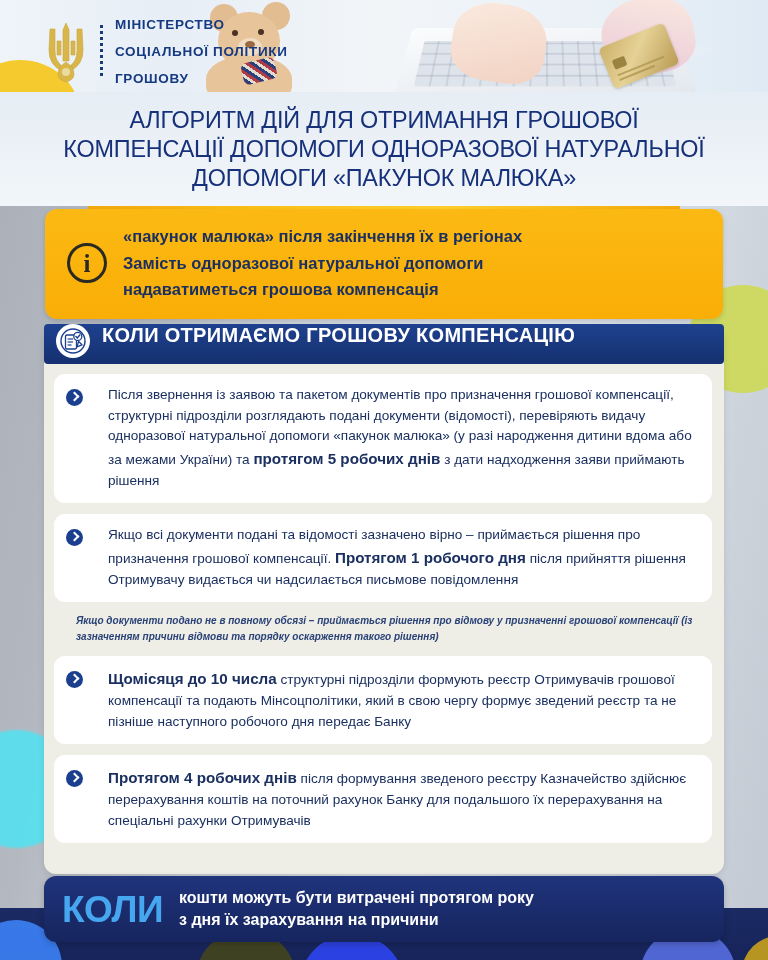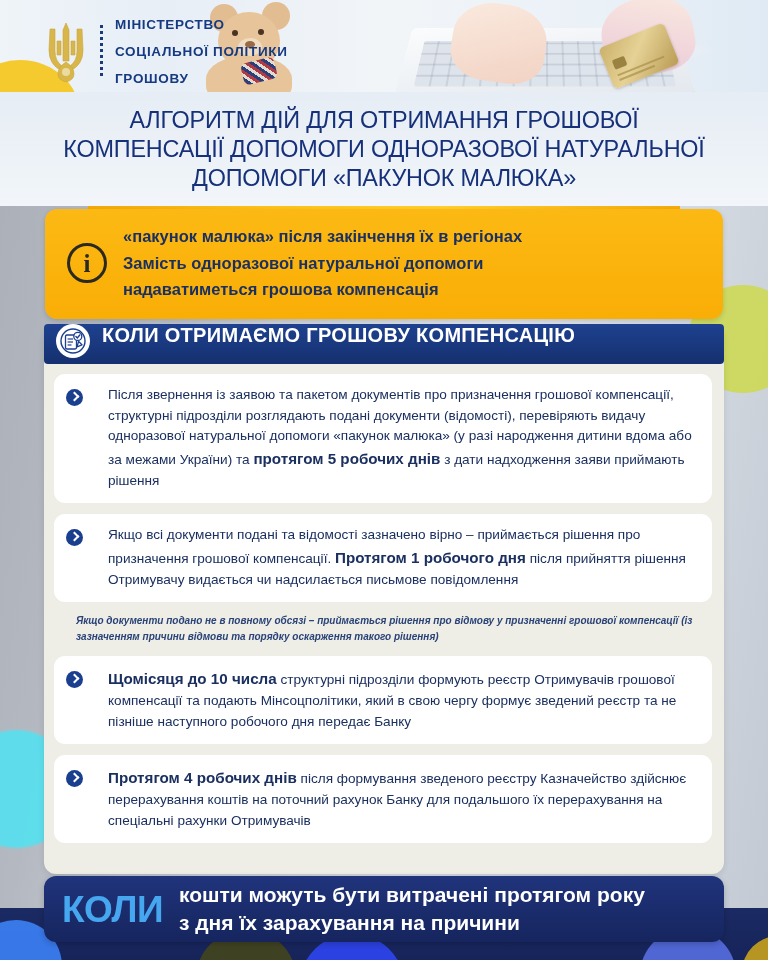--- a/index.html
+++ b/index.html
@@ -140,21 +140,21 @@
           padding:0 16px 11px 22px; font-weight:600; }
 
   
   .attention {
     position:absolute; left:44px; top:876px; width:680px; height:66px;
     background:linear-gradient(180deg,#20347c 0%,#16255e 100%);
     border-radius:12px; display:flex; align-items:center; gap:16px; padding:0 18px;
     box-shadow:0 2px 6px rgba(0,0,0,.2); z-index:5;
   }
   .attention-word { color:#46a6ef; font-weight:800; font-size:37px; letter-spacing:-.5px; line-height:1; }
-  .attention-text { color:#fff; font-weight:700; font-size:21px; line-height:1.35; }
+  .attention-text { color:#fff; font-weight:700; font-size:16px; line-height:1.35; }
 
   .bottom-band { position:absolute; left:0; bottom:0; width:100%; height:52px;
                  background:linear-gradient(180deg,#1b2a63,#16245a); overflow:hidden; }
 </style>
 </head>
 <body>
 
 <div class="poster">
 
   <div class="blob blob-lime"></div>

